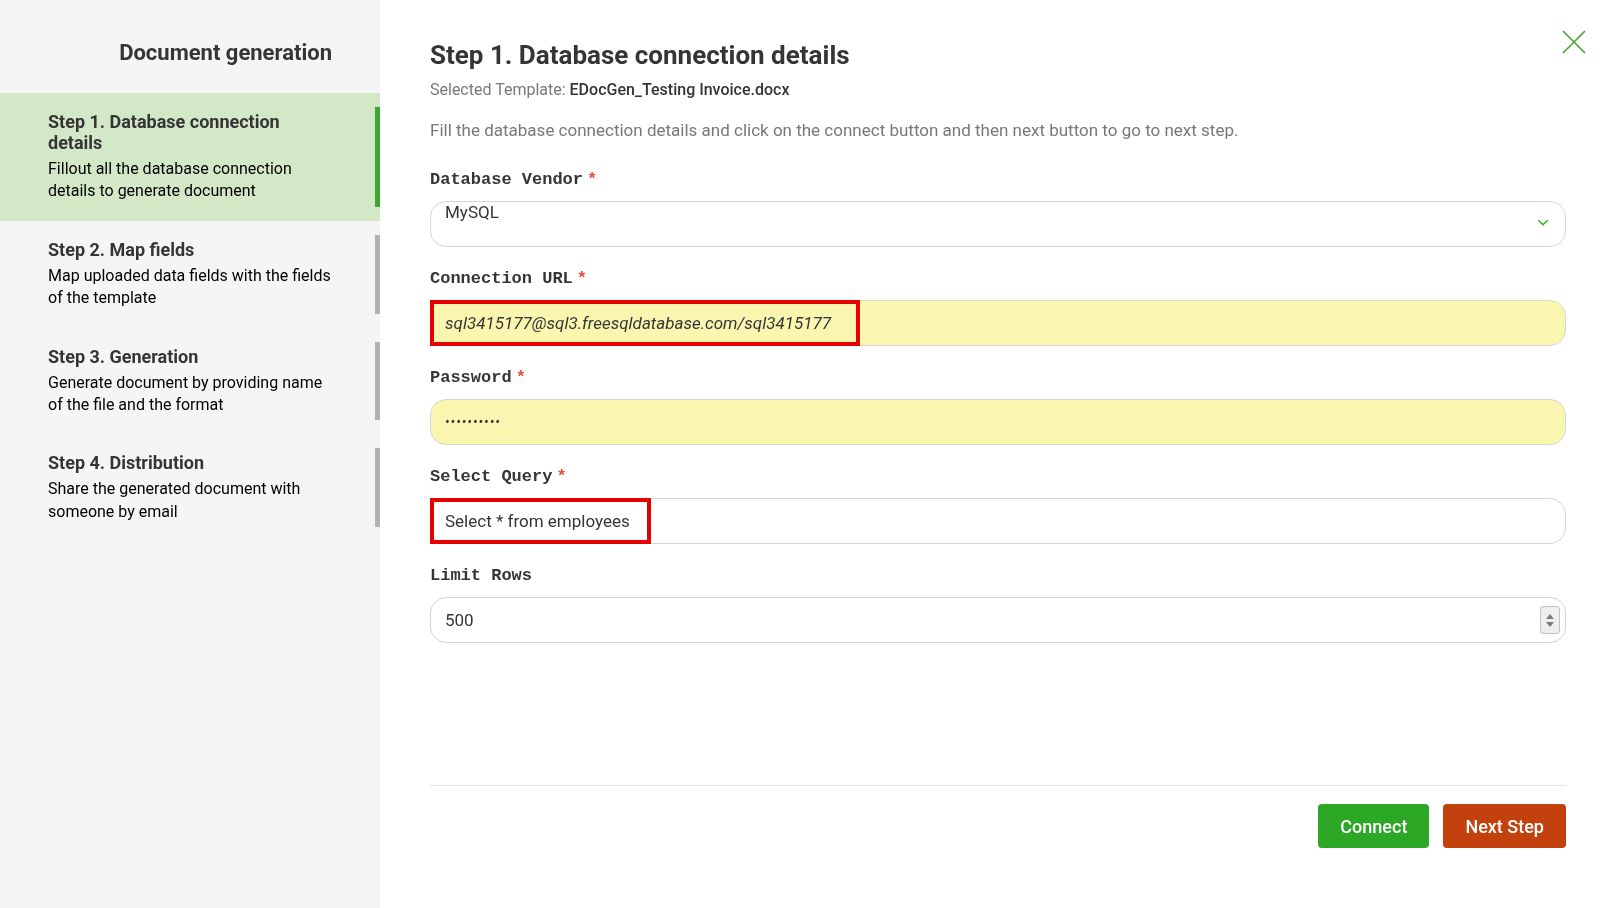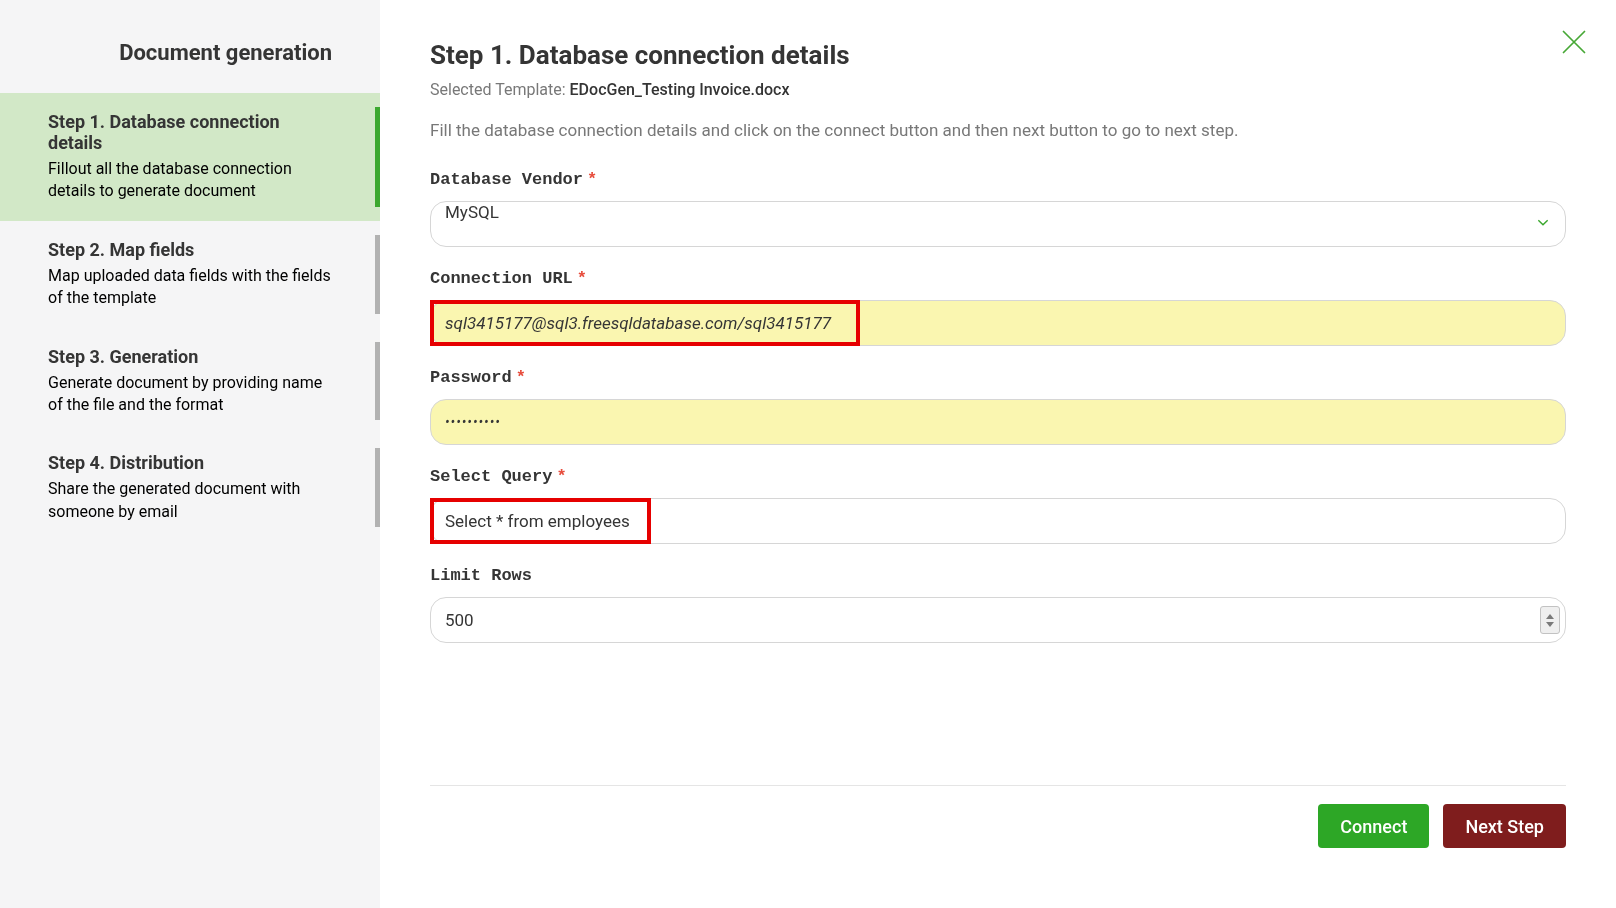--- a/index.html
+++ b/index.html
@@ -242,21 +242,21 @@
       cursor: pointer;
       font-family: inherit;
     }
     
     .btn-primary {
       background: #2da726;
       color: #fff;
     }
     
     .btn-secondary {
-      background: #7f1d1d;
+      background: #c2410c;
       color: #fff;
     }
     
     .connection-url-wrapper {
       position: relative;
     }
     
     .connection-url-redbox {
       position: absolute;
       left: 0;

